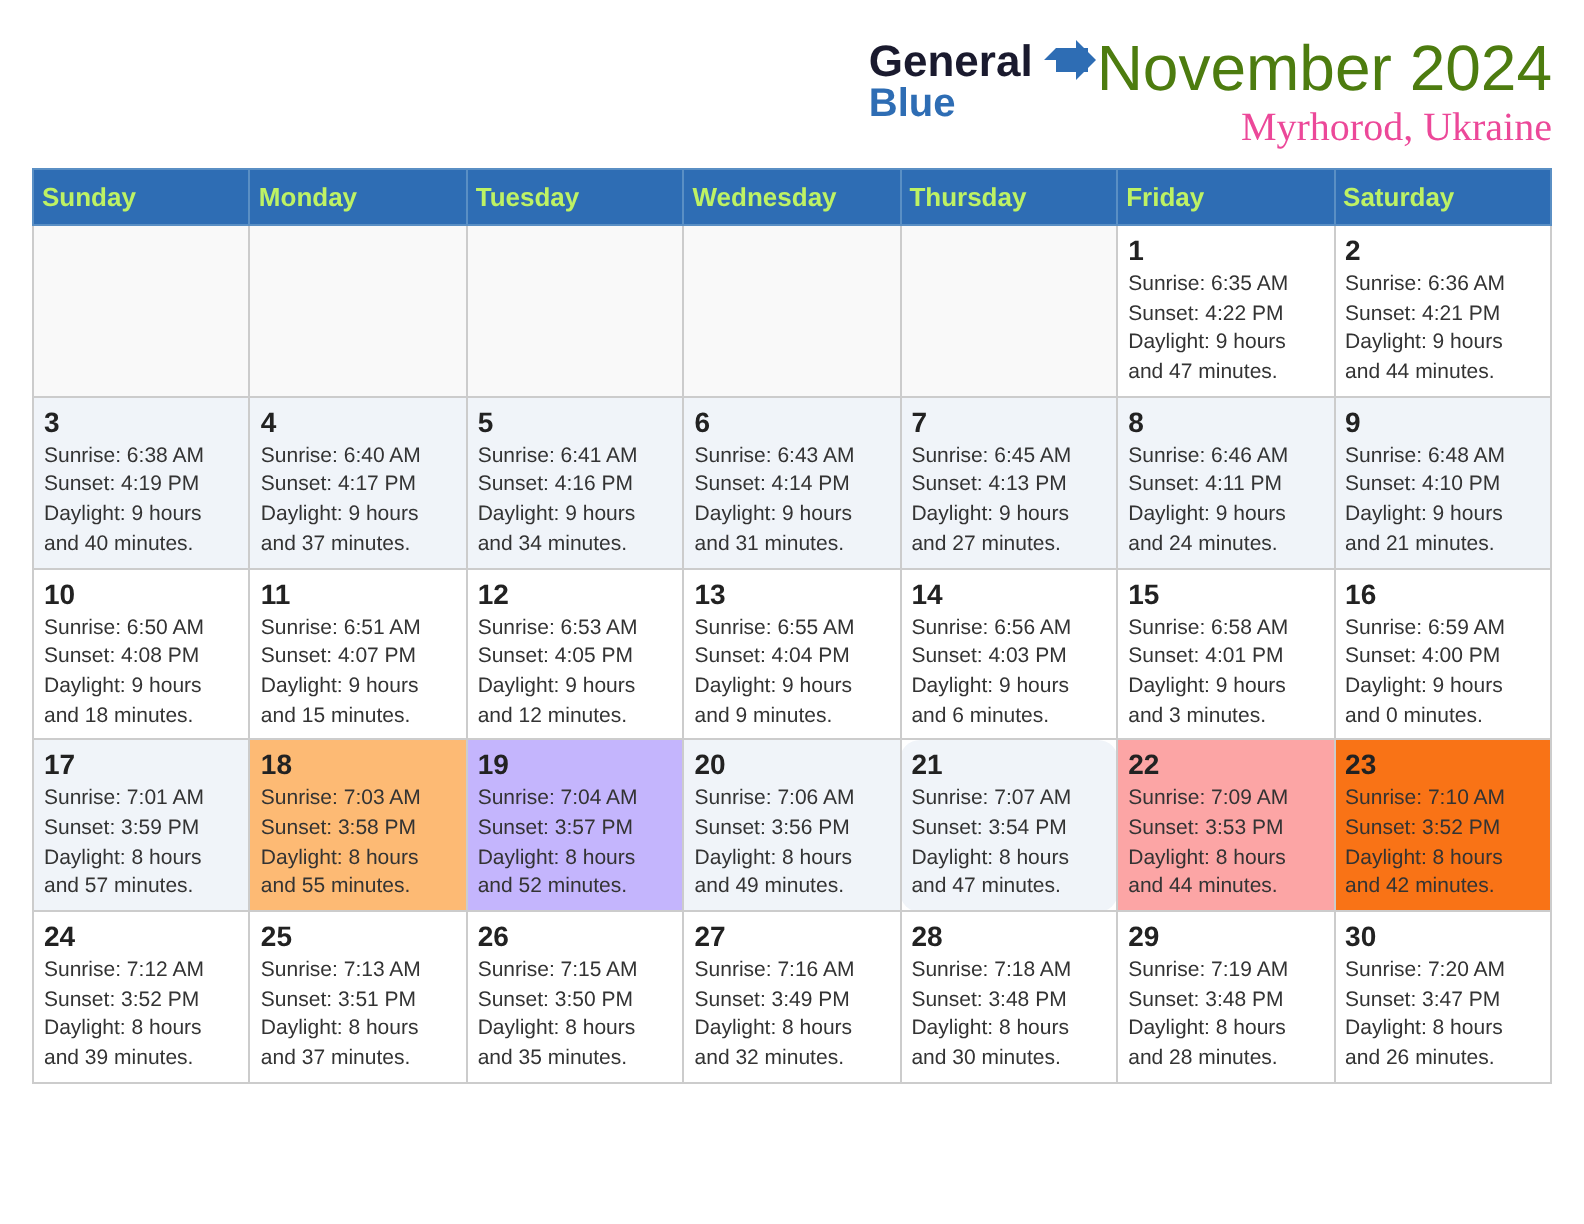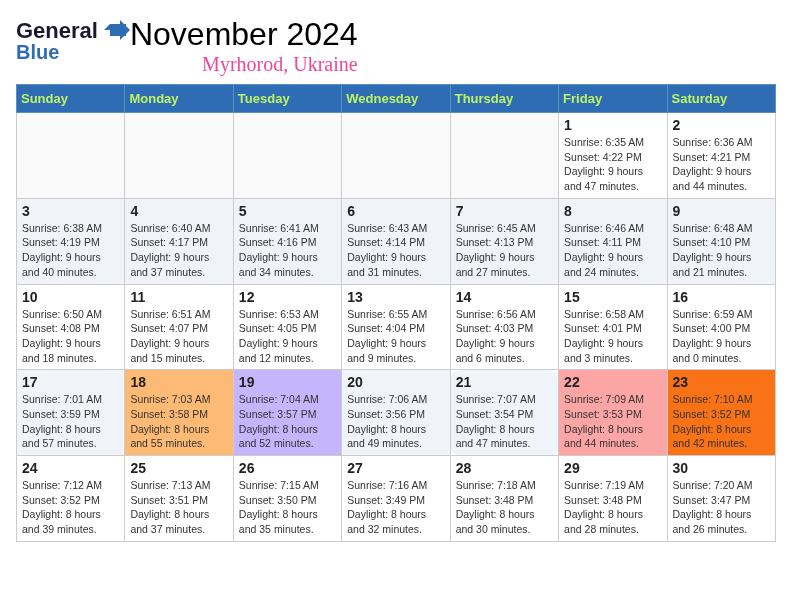--- a/index.html
+++ b/index.html
@@ -5,42 +5,42 @@
     * { box-sizing: border-box; margin: 0; padding: 0; }
     body {
       font-family: Arial, sans-serif;
       background: #fff;
       width: 792px;
       min-height: 612px;
       padding: 16px;
     }
     .header-row {
       display: flex;
-      justify-content: flex-start;
+      justify-content: flex-end;
       align-items: flex-start;
       margin-bottom: 8px;
     }
     .logo {
       display: flex;
       flex-direction: column;
       align-items: flex-start;
     }
     .logo-text {
       font-size: 22px;
       font-weight: bold;
       color: #1a1a2e;
       line-height: 1;
     }
     .title-block {
       text-align: right;
     }
     .month-title {
       font-size: 32px;
       font-weight: normal;
-      color: #000000;
+      color: #4d7c0f;
     }
     .location {
       font-size: 20px;
       color: #ec4899;
       font-family: Liberation Serif, serif;
     }
     table {
       width: 100%;
       border-collapse: collapse;
     }

